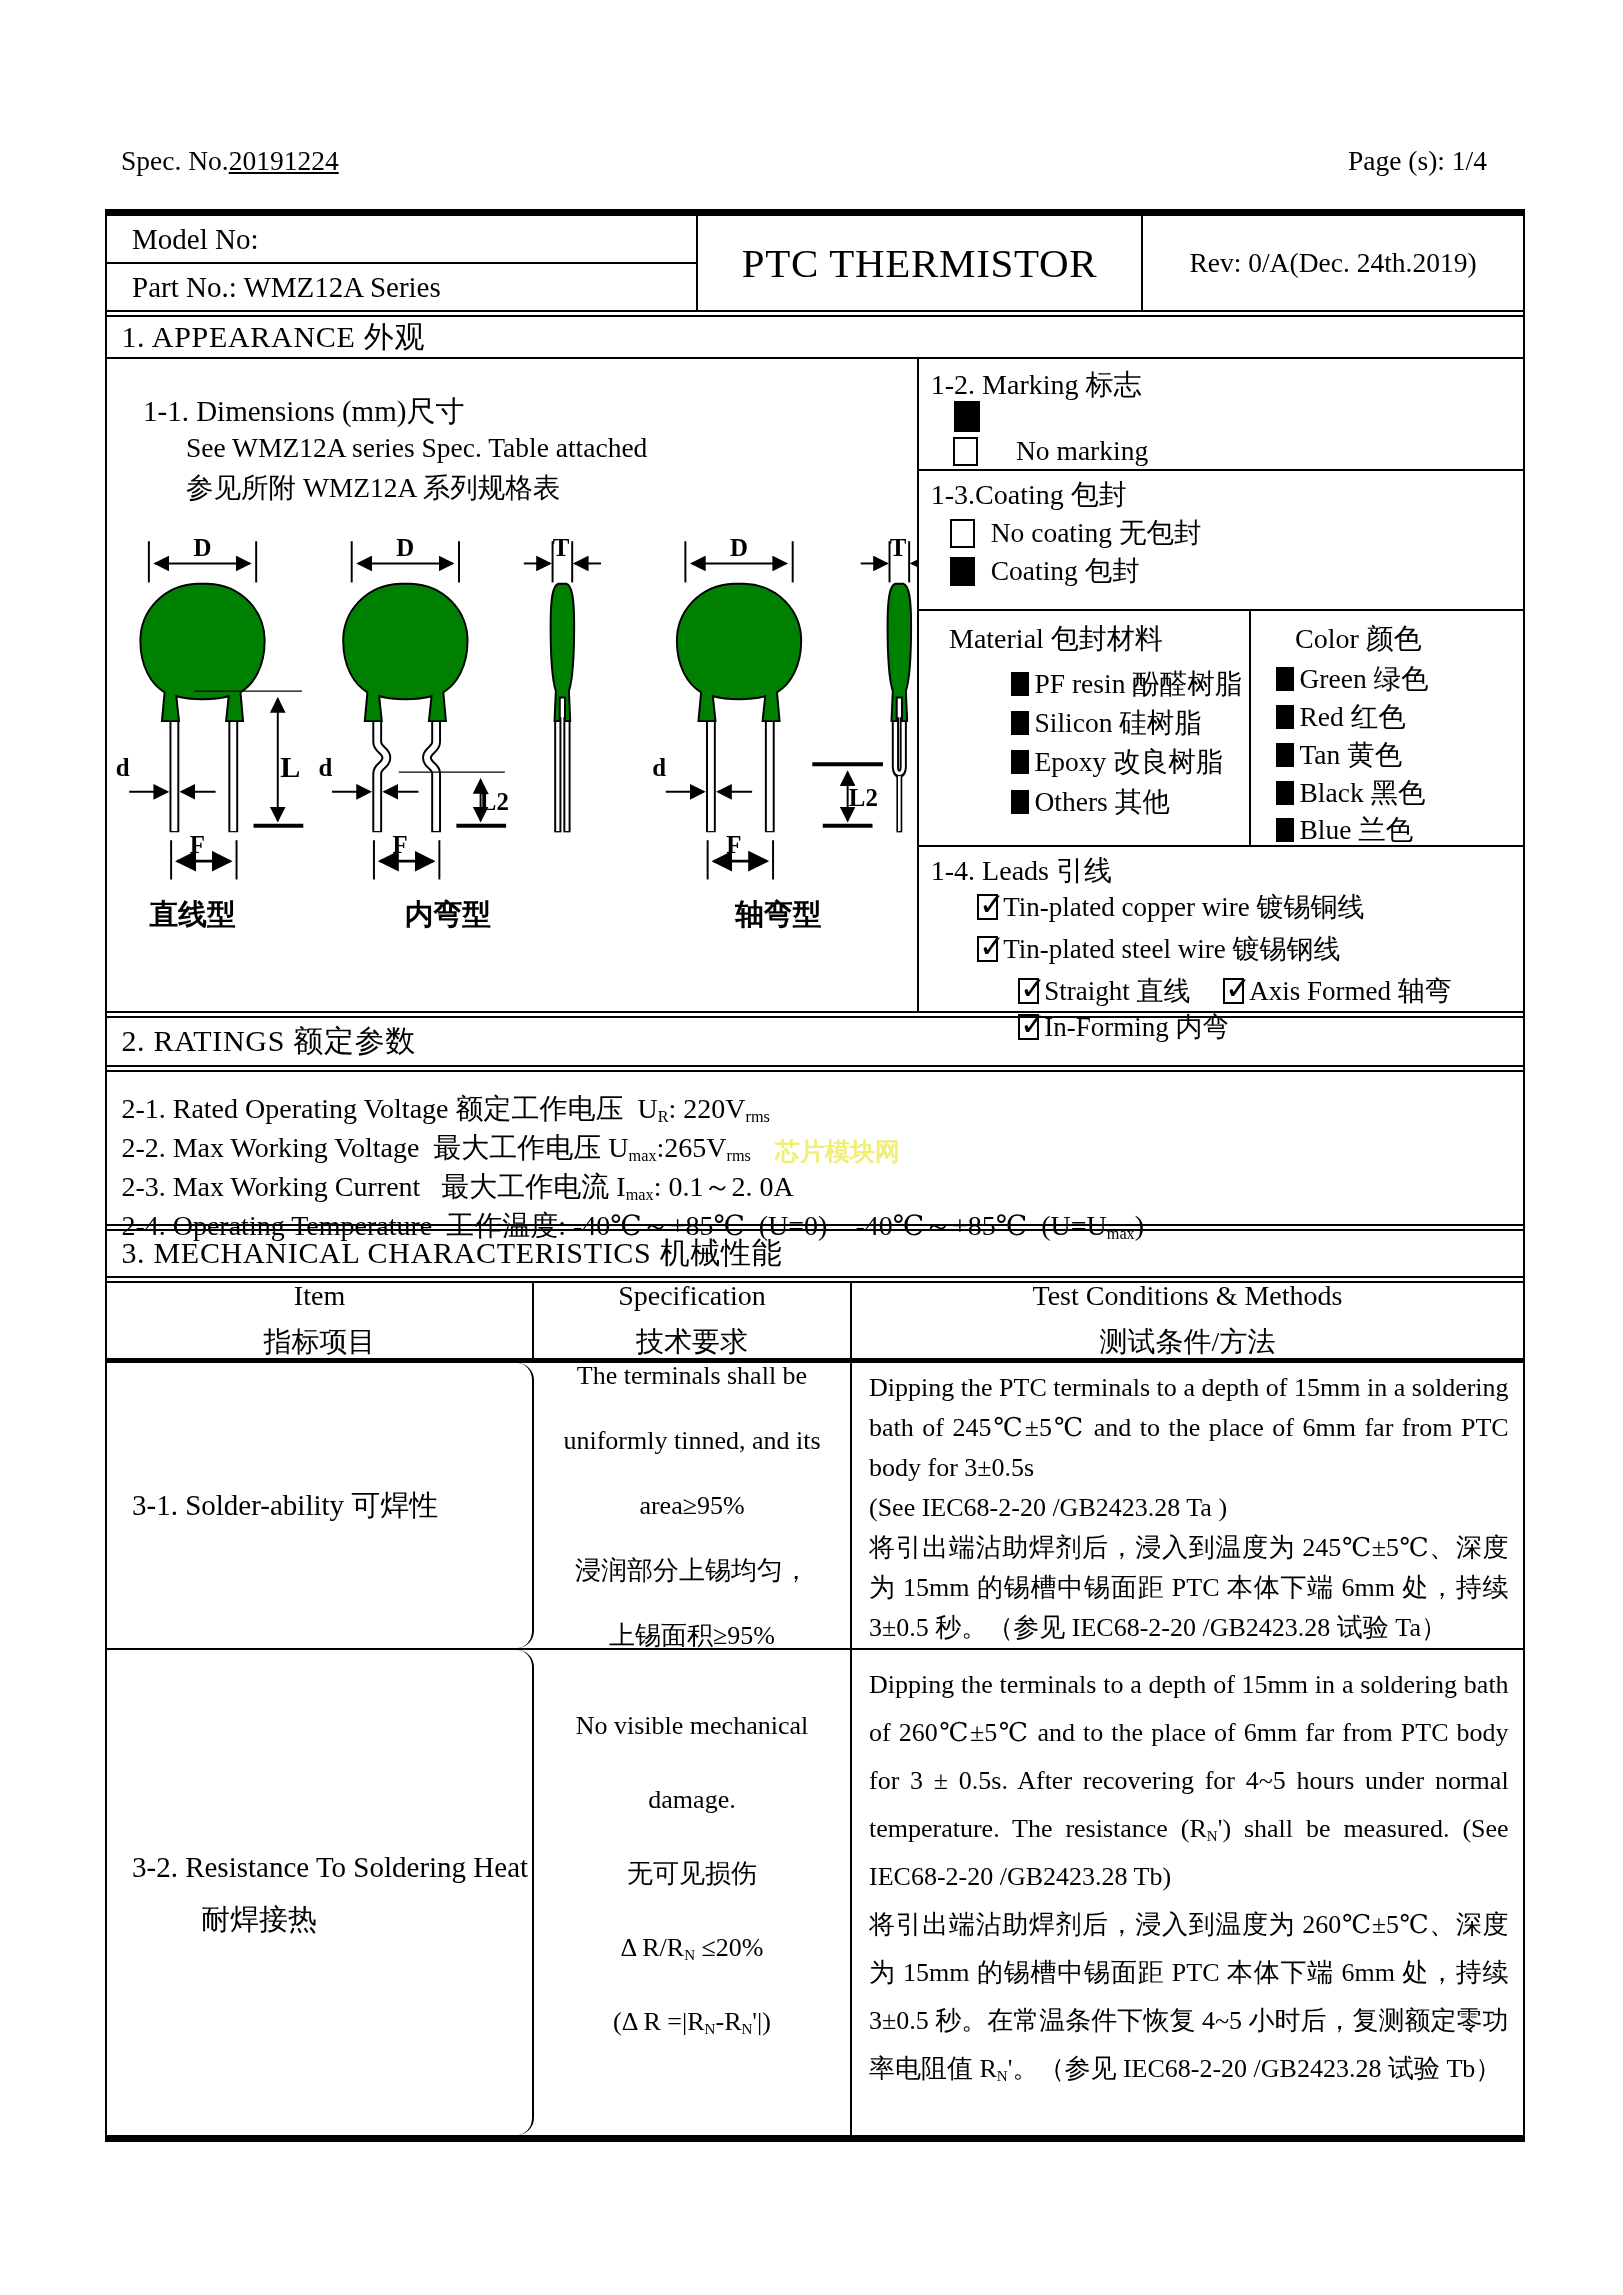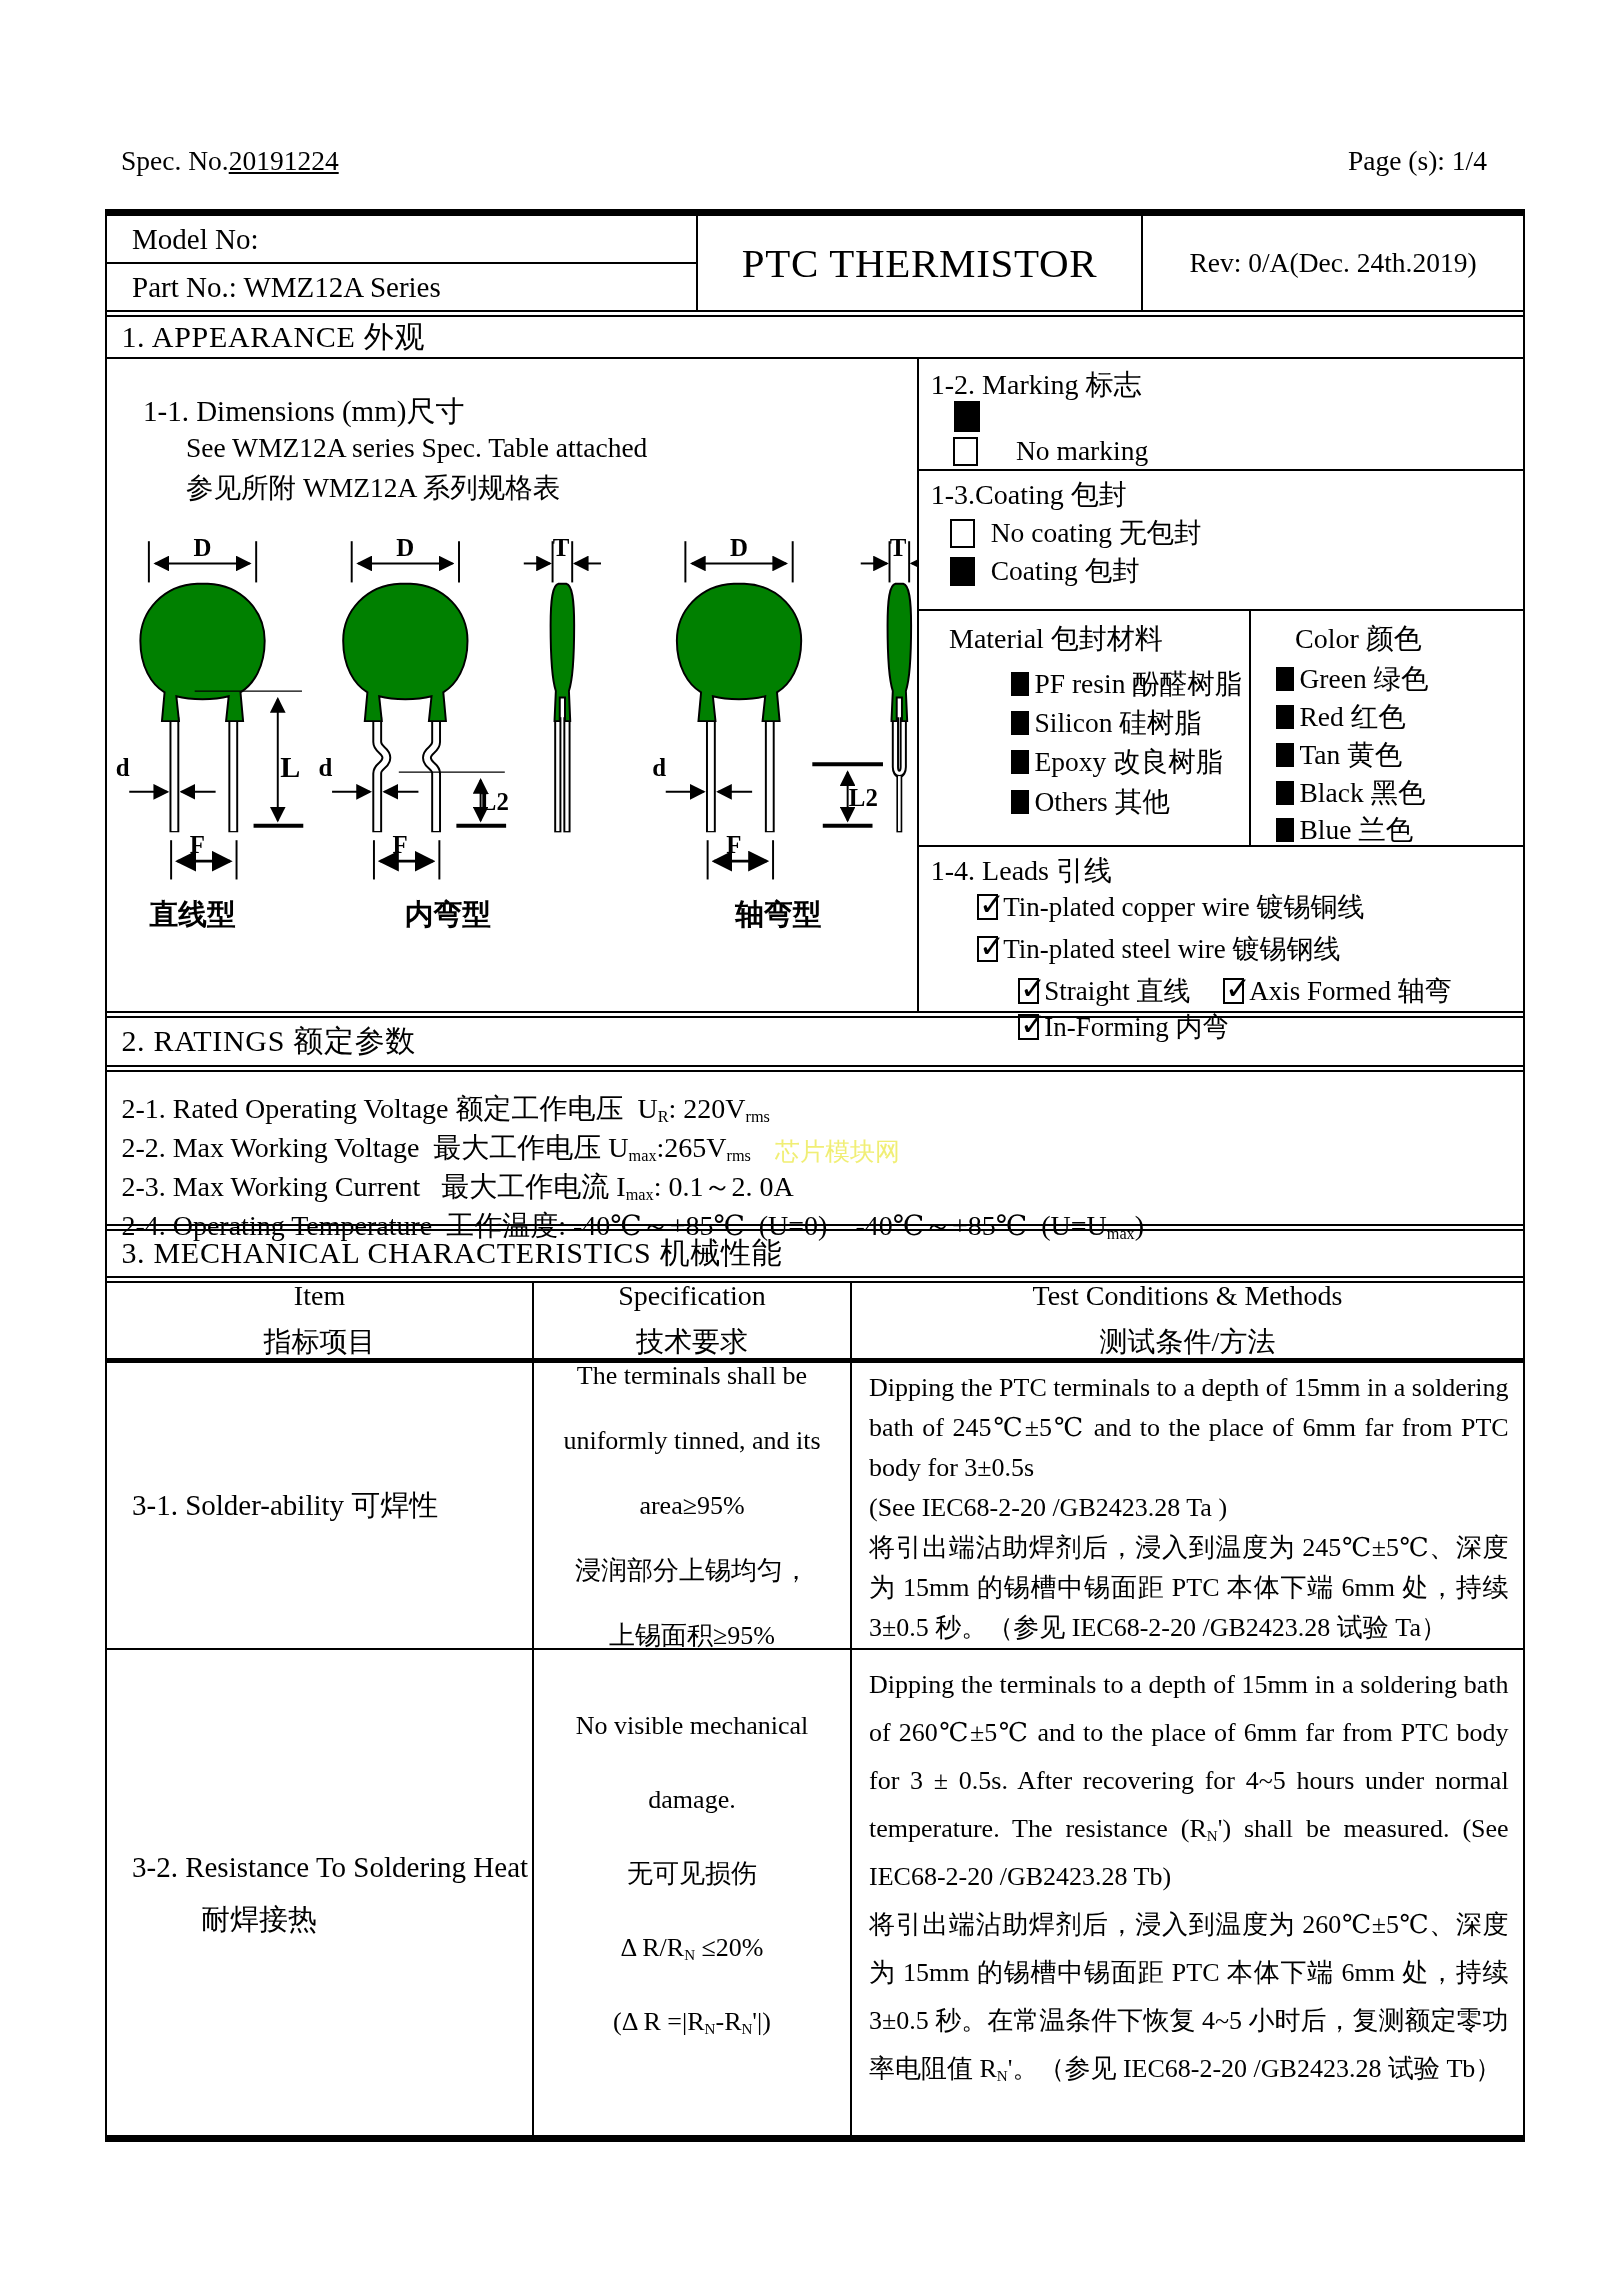--- a/index.html
+++ b/index.html
@@ -56,32 +56,32 @@
   .cbx{display:inline-block;position:relative;width:21px;height:26px;border:2px solid #000;
        margin-right:5.2px;vertical-align:-5.2px;flex:none;}
   .cbx::after{content:"✓";position:absolute;left:0px;top:-10.5px;font-size:31px;
        font-family:"DejaVu Sans",sans-serif;}
   .lrow{position:absolute;font-size:27px;display:flex;align-items:center;}
   
   .ratings{height:159px;border-bottom:7.9px double #000;position:relative;padding-top:17px;}
   .rline{height:39px;line-height:39px;padding-left:14.4px;font-size:28px;white-space:pre;}
   sub{font-size:0.58em;line-height:0;vertical-align:-0.25em;}
   .watermark{position:absolute;font-size:25px;font-family:"DejaVu Sans",sans-serif;
-       font-weight:normal;opacity:0.95;}
+       font-weight:bold;opacity:0.95;}
   
   .mrow{display:flex;}
   .mc1{width:427px;border-right:2.6px solid #000;}
   .mc2{width:318px;border-right:2.6px solid #000;gap:28px;}
   .mc3{flex:1;}
   .mhead{height:80px;border-bottom:5.2px solid #000;}
   .mhead > div{display:flex;flex-direction:column;align-items:center;justify-content:center;
        gap:11.8px;font-size:28px;}
   .r1{height:287px;border-bottom:2.6px solid #000;}
   .r2{height:485px;}
-  .itemcell{display:flex;flex-direction:column;justify-content:center;padding-left:25px;font-size:29px;}
+  .itemcell{display:flex;flex-direction:column;justify-content:center;padding-left:25px;font-size:29px;border-radius:17px;}
   .r2 .itemcell{line-height:52px;}
   .ind{padding-left:69px;}
   .speccell{display:flex;flex-direction:column;justify-content:center;align-items:center;
        text-align:center;font-size:26px;}
   .r1 .speccell{line-height:37px;}
   .r2 .speccell{line-height:46px;padding-bottom:37px;}
   .testcell{padding:5.2px 14.4px 0 17px;font-size:26px;}
   .r1 .testcell{line-height:40px;}
   .r2 .testcell{line-height:48px;padding-top:10.5px;}
   .just{text-align:justify;}

